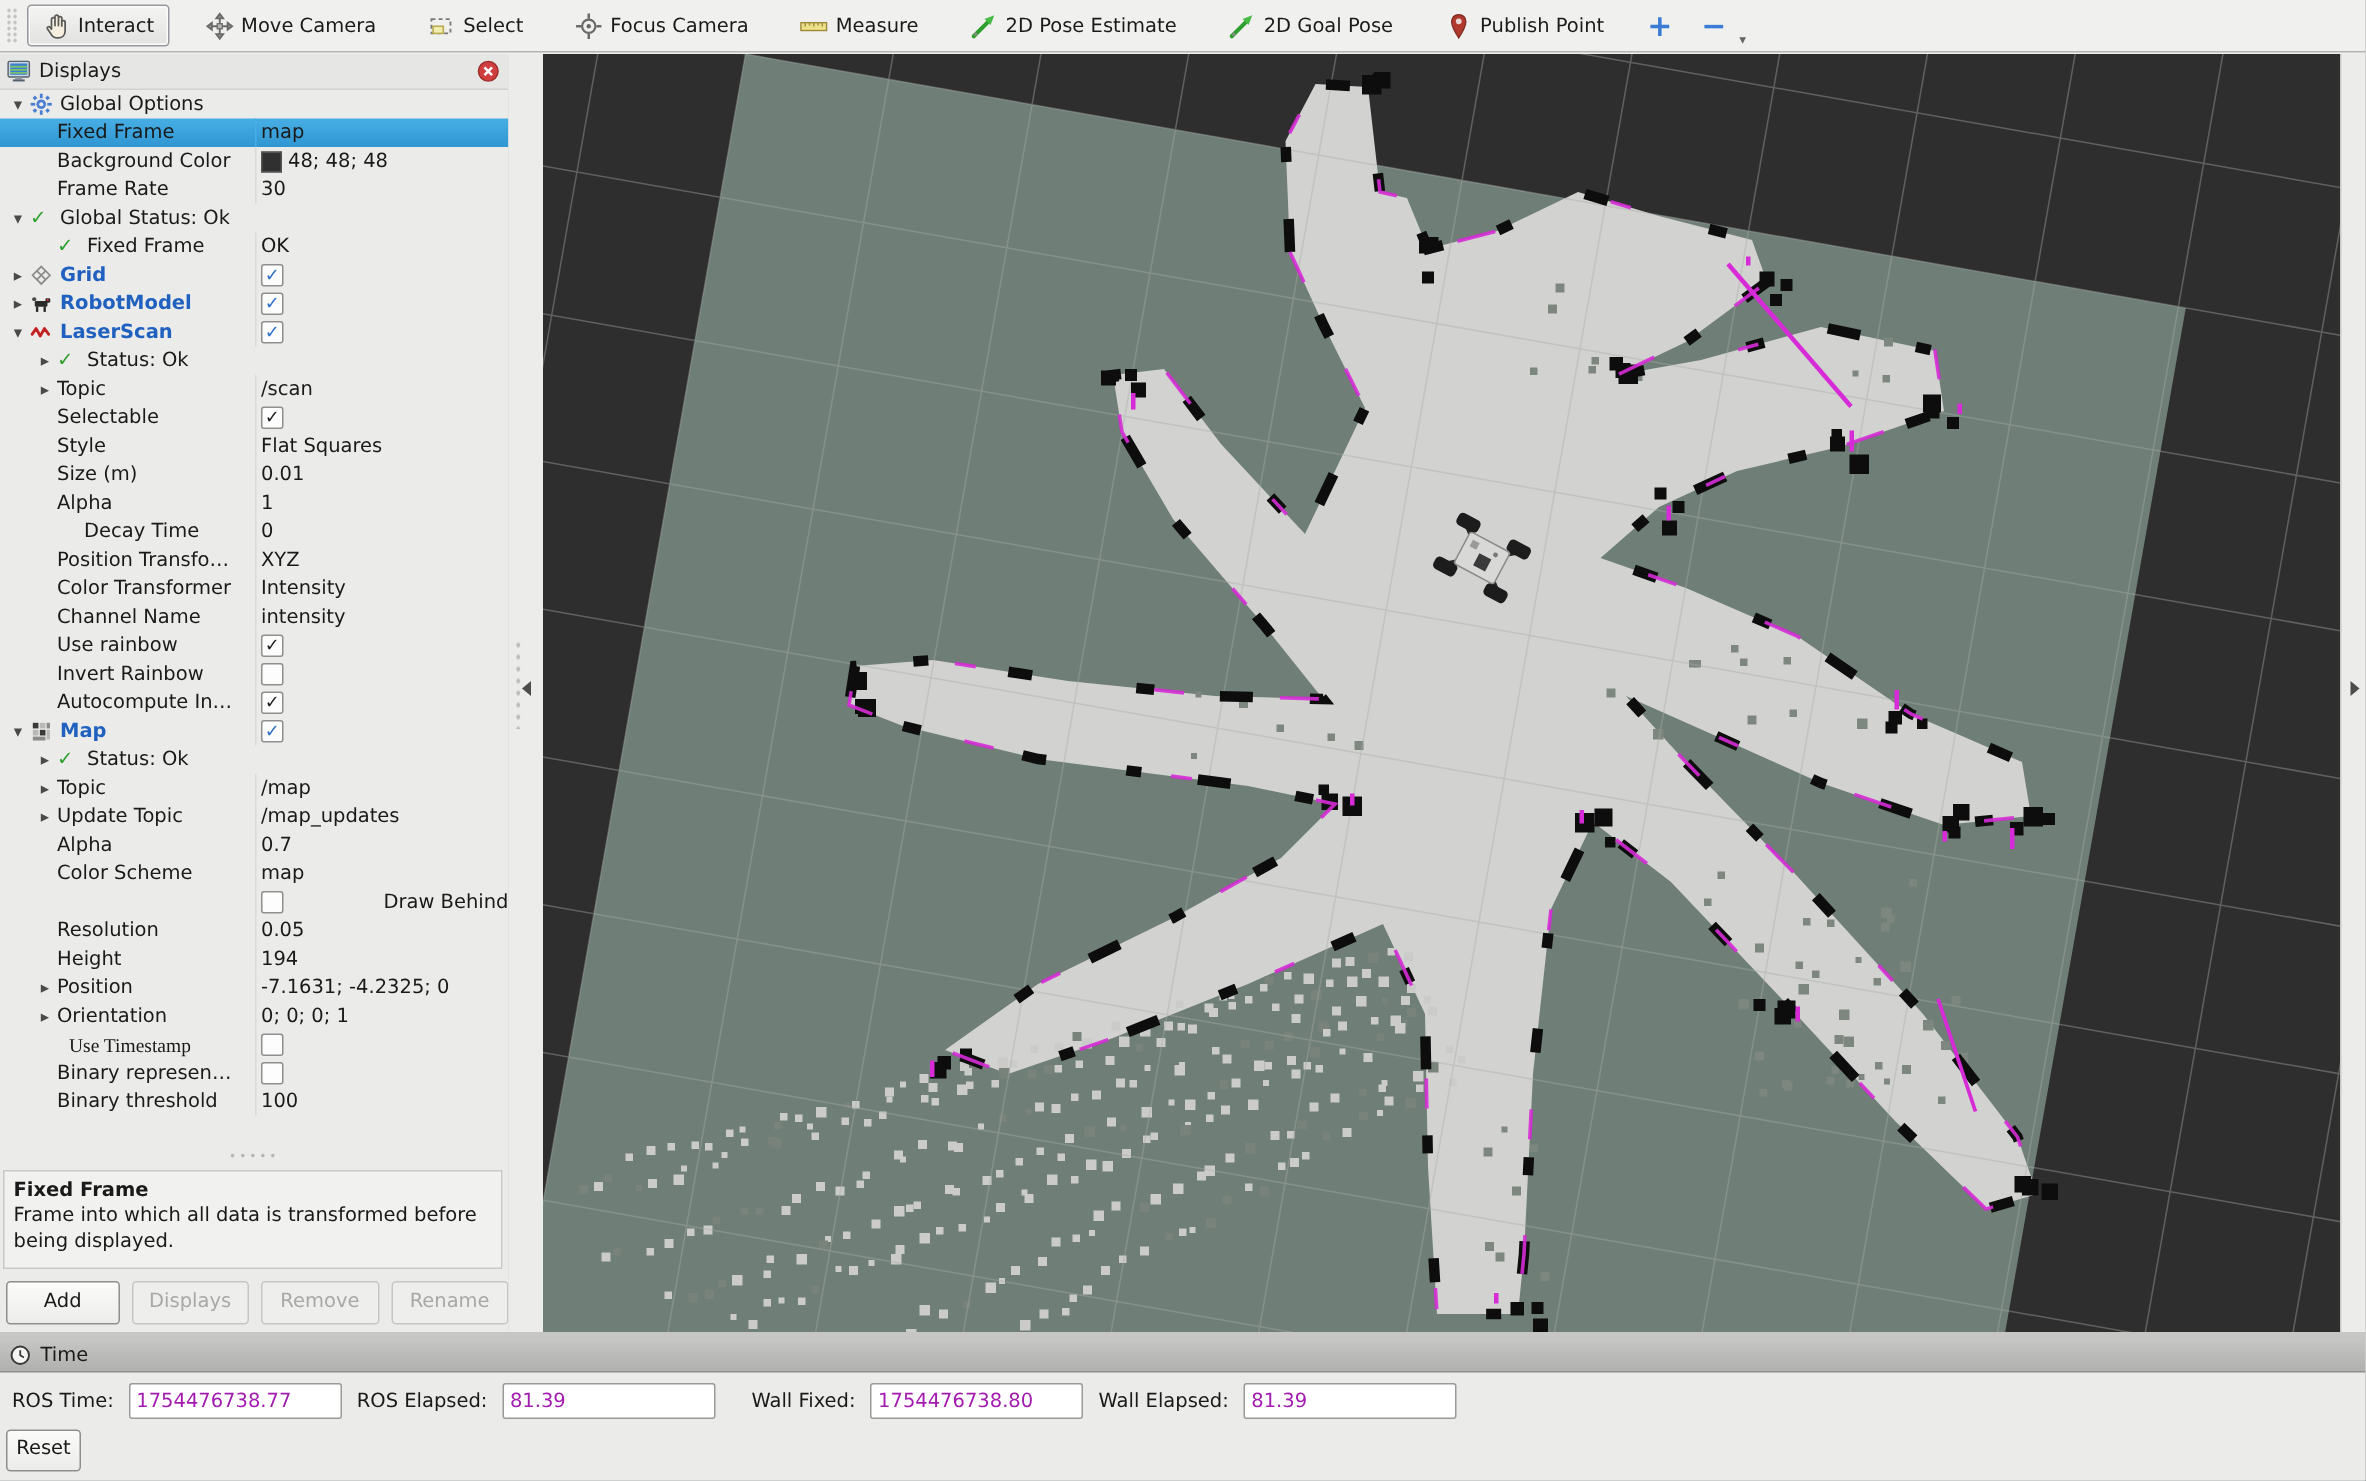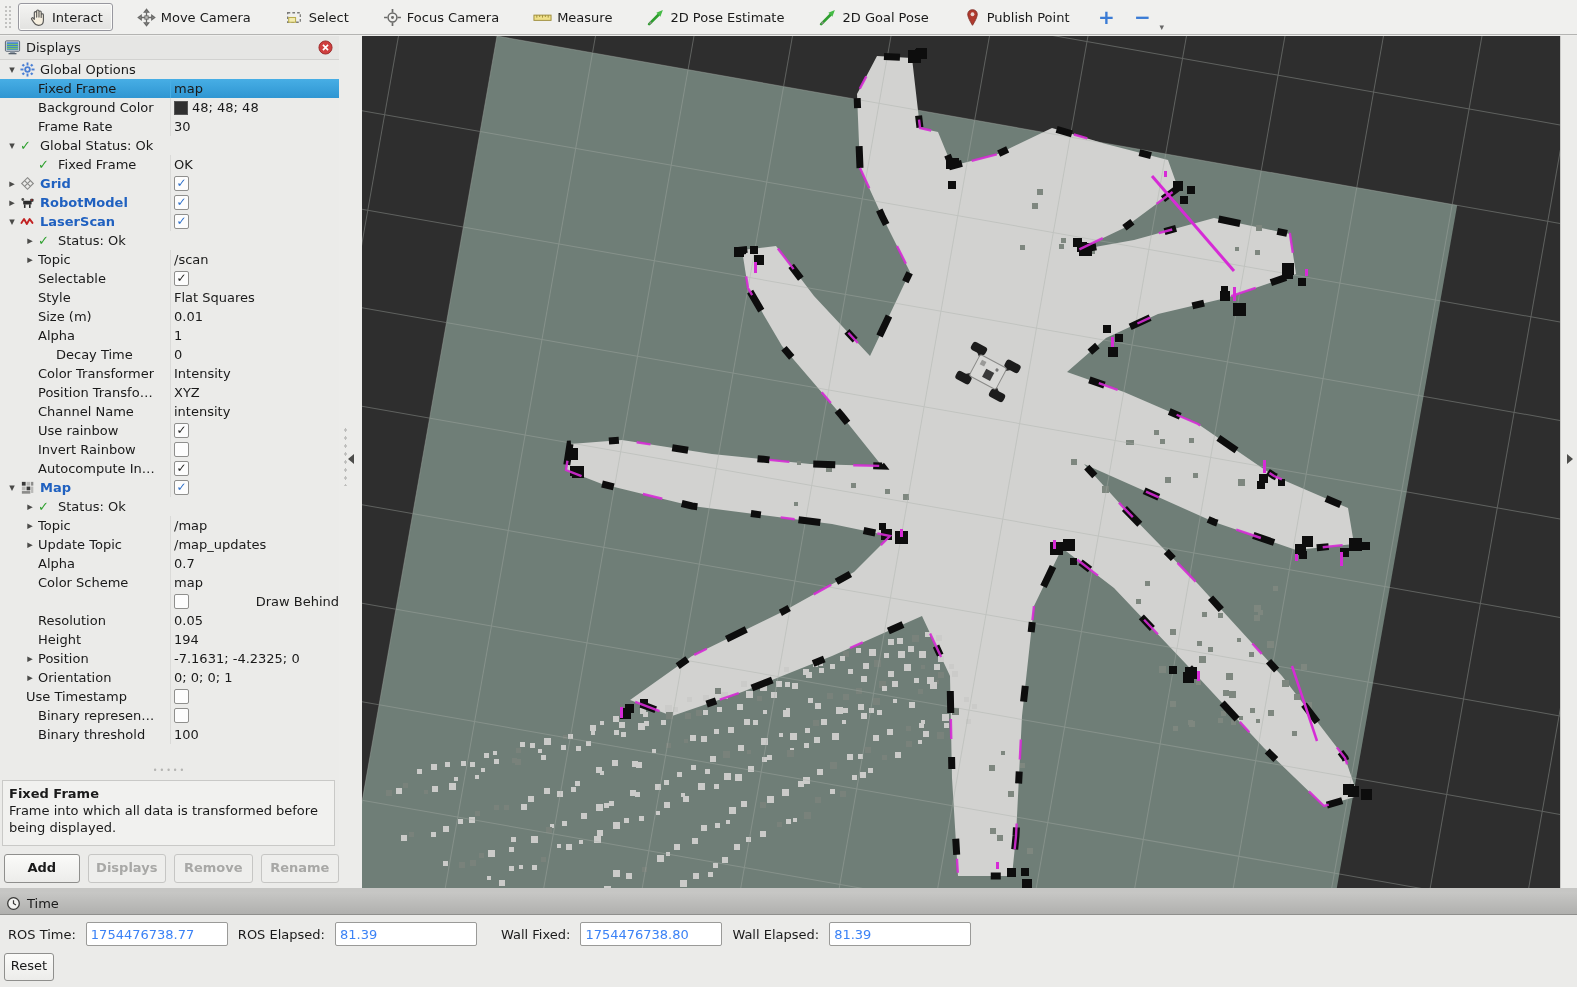--- a/index.html
+++ b/index.html
@@ -42,21 +42,21 @@
   .trow.sel .val{border-left-color:#47aee5;}
   .cbox{width:13px;height:13px;background:#fdfdfd;border:1px solid #8f8f8d;border-radius:2px;
         font-size:12px;line-height:12px;font-weight:bold;text-align:center;}
   .cbox.blue{color:#2d6fc9;} .cbox.black{color:#1d1d1b;}
   .swatch{width:12px;height:12px;border:1px solid #555;margin-right:4px;}
   #tree-splitter{position:absolute;left:0;top:732px;width:100%;height:6px;text-align:center;
                  color:#b5b5b3;font-size:8px;line-height:6px;letter-spacing:2px;}
   #help-box{position:absolute;left:2px;top:744px;width:333px;height:66px;background:#f1f1ef;
             border:1px solid #c9c9c7;padding:4px 6px;box-sizing:border-box;line-height:17px;}
   #help-title{font-weight:bold;}
-  #panel-buttons{position:absolute;left:0;top:818px;width:100%;height:30px;display:flex;gap:8px;padding-left:4px;box-sizing:border-box;font-weight:bold;}
+  #panel-buttons{position:absolute;left:0;top:818px;width:100%;height:30px;display:flex;gap:8px;padding-left:4px;box-sizing:border-box;}
   .pbtn{width:77px;height:27px;border:1px solid #8f8f8d;border-radius:3px;
         background:linear-gradient(#fbfbf9,#ececea);text-align:center;line-height:25px;}
   .pbtn.disabled{border-color:#c6c6c4;color:#a8a8a6;background:#eeeeec;}
   .pbtn:first-child{width:74px;}
   
   .vstrip{position:absolute;top:36px;height:852px;background:#ececea;}
   #strip-left{left:339px;width:23px;border-right:1px solid #c9c9c7;}
   #strip-right{left:1560px;width:17px;border-left:1px solid #c9c9c7;}
   .strip-arrow{position:absolute;top:418px;left:50%;transform:translateX(-50%);
                width:0;height:0;border-top:5px solid transparent;border-bottom:5px solid transparent;}
@@ -69,21 +69,21 @@
   #viewport svg{display:block;}
   
   #timepanel{position:absolute;left:0;top:888px;width:1577px;height:99px;background:#ebebe9;border-top:4px solid #c6c6c4;box-sizing:border-box;}
   #time-header{height:22px;background:linear-gradient(#c7c7c5,#b0b0ae);border-bottom:1px solid #8f8f8d;
                display:flex;align-items:center;padding-left:6px;}
   #time-header .hicon{width:15px;height:15px;margin-right:6px;}
   #time-header .hicon svg{width:100%;height:100%;display:block;}
   #time-fields{display:flex;align-items:center;height:38px;padding-left:8px;gap:10px;}
   #time-fields label{white-space:nowrap;}
   #time-fields input{width:132px;height:22px;border:1px solid #9a9a98;border-radius:2px;background:#fff;
-                     font:13px "DejaVu Sans","Liberation Sans",sans-serif;padding:0 4px;color:#3b82f6;}
+                     font:13px "DejaVu Sans","Liberation Sans",sans-serif;padding:0 4px;color:#a21caf;}
   #reset-row{padding-left:4px;}
   #reset-btn{width:48px;height:26px;border:1px solid #8f8f8d;border-radius:3px;
              background:linear-gradient(#fbfbf9,#ececea);text-align:center;line-height:24px;display:inline-block;}
 </style>
 </head>
 <body>
 
 <div id="app">
 
   <div id="toolbar">
@@ -337,30 +337,30 @@
         </div>
         <div class="trow" style="padding-left: 40px;">
           <span class="exp"></span>
           <span class="lbl">Decay Time</span>
           <span class="val">
             <span>0</span>
           </span>
         </div>
         <div class="trow" style="padding-left: 22px;">
           <span class="exp"></span>
+          <span class="lbl">Position Transfo…</span>
+          <span class="val">
+            <span>XYZ</span>
+          </span>
+        </div>
+        <div class="trow" style="padding-left: 22px;">
+          <span class="exp"></span>
           <span class="lbl">Color Transformer</span>
           <span class="val">
             <span>Intensity</span>
-          </span>
-        </div>
-        <div class="trow" style="padding-left: 22px;">
-          <span class="exp"></span>
-          <span class="lbl">Position Transfo…</span>
-          <span class="val">
-            <span>XYZ</span>
           </span>
         </div>
         <div class="trow" style="padding-left: 22px;">
           <span class="exp"></span>
           <span class="lbl">Channel Name</span>
           <span class="val">
             <span>intensity</span>
           </span>
         </div>
         <div class="trow" style="padding-left: 22px;">
@@ -463,21 +463,21 @@
             <span>-7.1631; -4.2325; 0</span>
           </span>
         </div>
         <div class="trow" style="padding-left: 22px;">
           <span class="exp">▸</span>
           <span class="lbl">Orientation</span>
           <span class="val">
             <span>0; 0; 0; 1</span>
           </span>
         </div>
-        <div class="trow" style="padding-left: 10px;">
+        <div class="trow" style="padding-left: 30px; font-family: Liberation Serif, serif;">
           <span class="exp"></span>
           <span class="lbl">Use Timestamp</span>
           <span class="val">
             <span class="cbox "></span>
           </span>
         </div>
         <div class="trow" style="padding-left: 22px;">
           <span class="exp"></span>
           <span class="lbl">Binary represen…</span>
           <span class="val">

